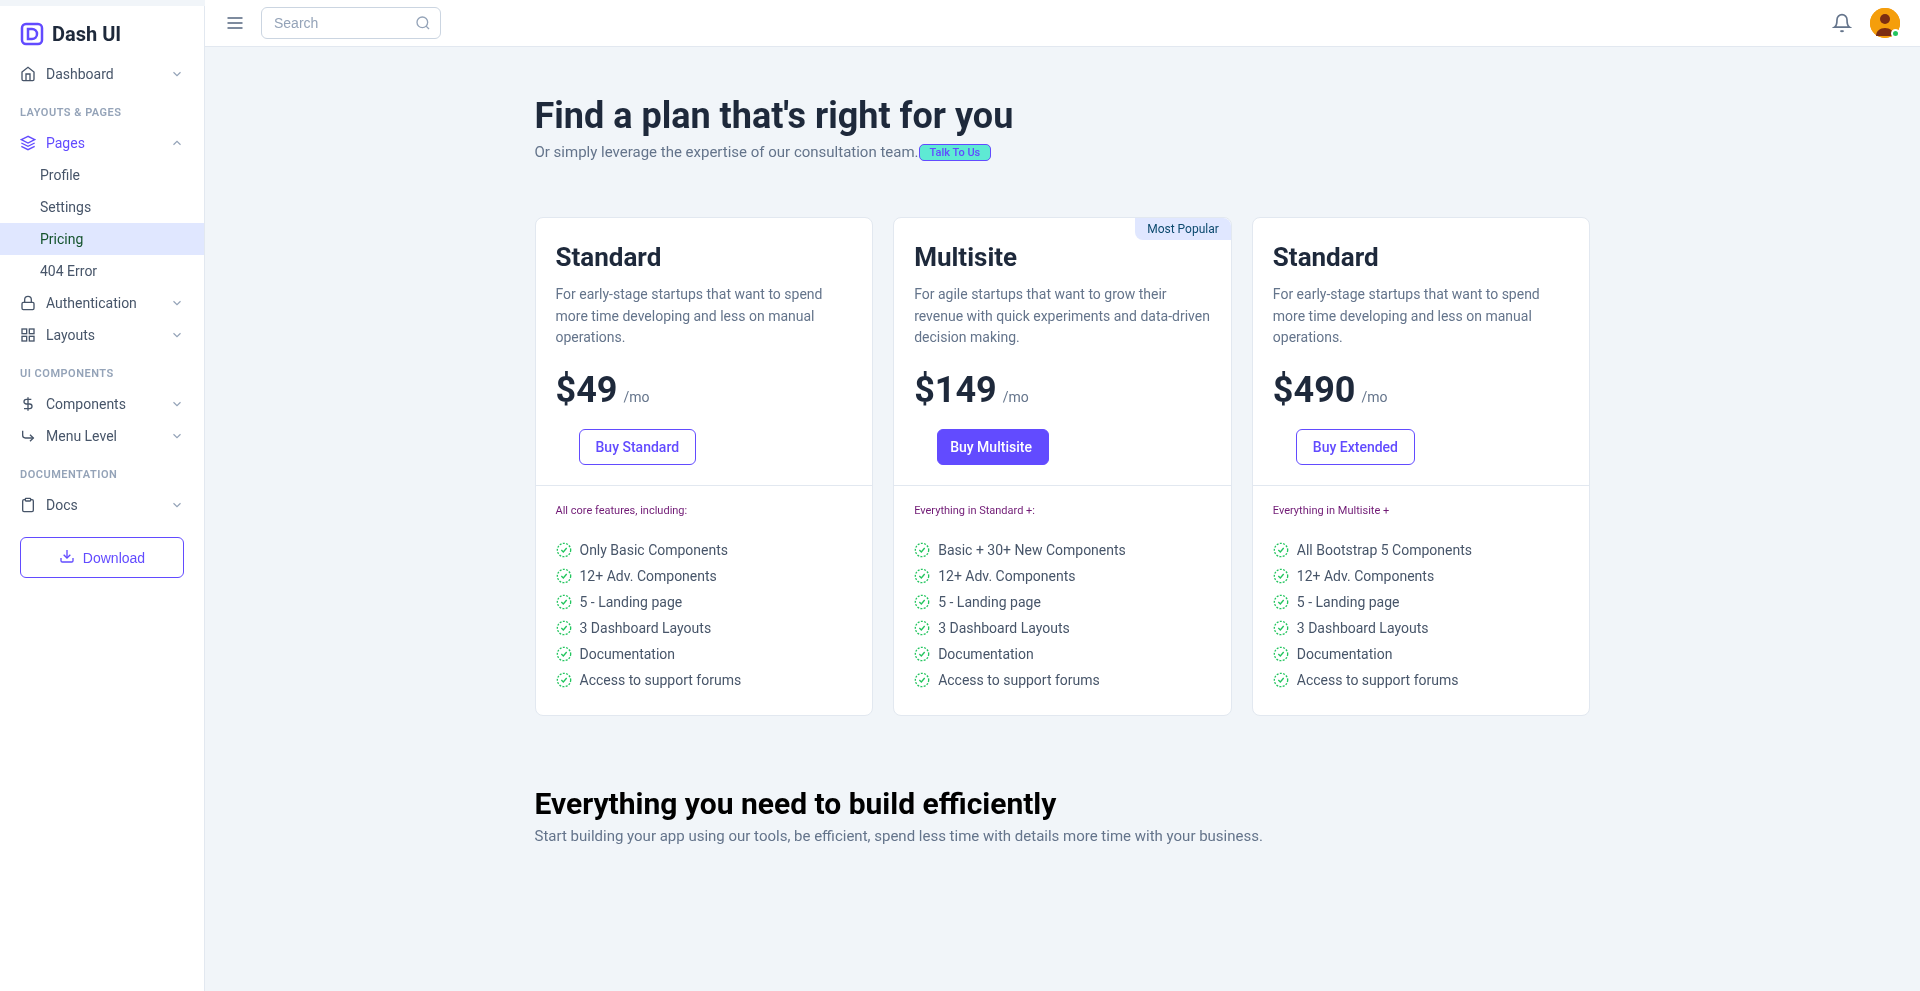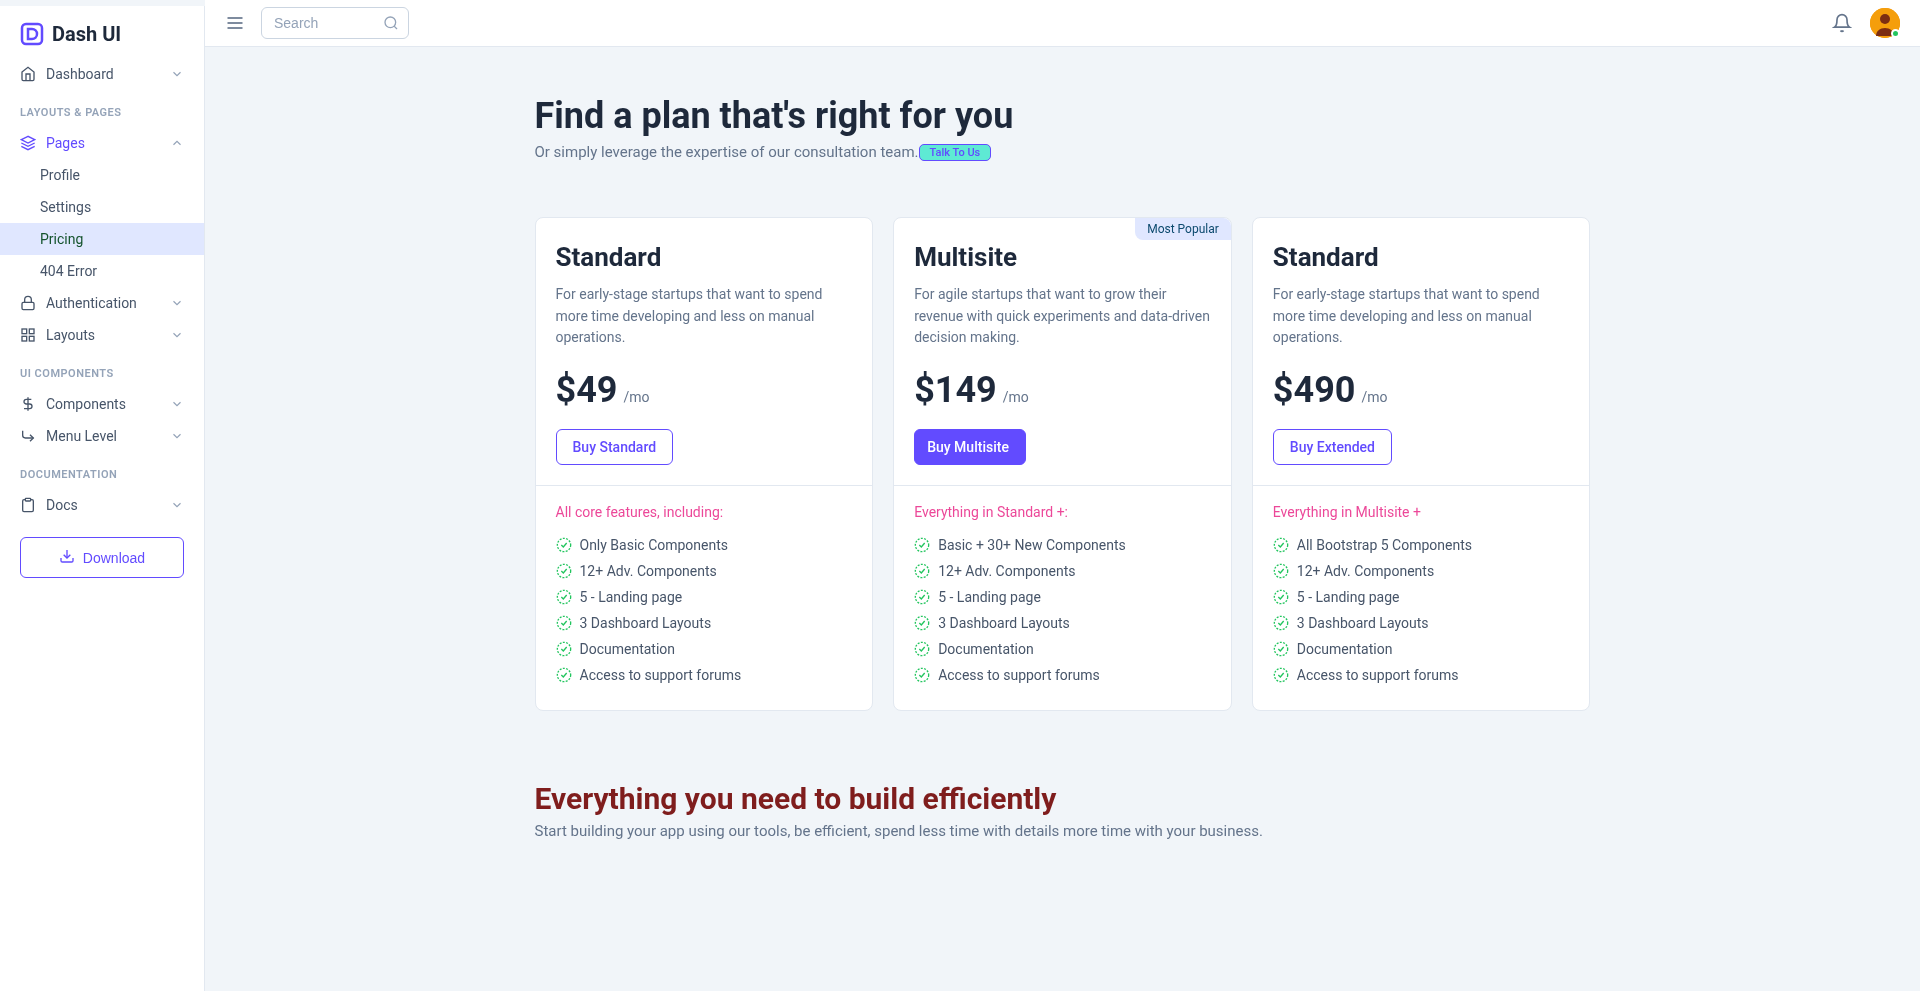--- a/index.html
+++ b/index.html
@@ -112,21 +112,21 @@
   padding: 0 20px;
   gap: 16px;
 }
 .menu-toggle {
   cursor: pointer;
   color: #64748b;
   display: flex;
 }
 .search-wrap {
   position: relative;
-  width: 148px;
+  width: 180px;
 }
 .search-input {
   width: 100%;
   padding: 7px 32px 7px 12px;
   border: 1px solid #cbd5e1;
   border-radius: 6px;
   font-size: 14px;
   background: #fff;
   color: #475569;
 }
@@ -247,31 +247,32 @@
   color: #64748b;
 }
 .buy-btn {
   display: inline-block;
   padding: 9px 16px;
   border-radius: 6px;
   font-size: 14px;
   font-weight: 500;
   cursor: pointer;
   border: 1px solid #624bff;
+  margin-left: 23px;
 }
 .buy-btn.outline { background: #fff; color: #624bff; }
 .buy-btn.solid { background: #624bff; color: #fff; padding-left: 12px; }
 .plan-divider { border-top: 1px solid #e2e8f0; }
 .plan-features {
   padding: 18px 20px 22px 20px;
 }
 .plan-features-title {
-  font-size: 14px;
-  color: #ec4899;
-  margin-bottom: 12px;
+  font-size: 11px;
+  color: #701a75;
+  margin-bottom: 20px;
 }
 .feature-list { list-style: none; }
 .feature-item {
   display: flex;
   align-items: center;
   gap: 8px;
   font-size: 14px;
   color: #475569;
   padding: 5px 0;
 }
@@ -279,21 +280,21 @@
   width: 16px;
   height: 16px;
   color: #22c55e;
   flex-shrink: 0;
 }
 
 .section2 { margin-top: 70px; }
 .section2-title {
   font-size: 30px;
   font-weight: 700;
-  color: #7f1d1d;
+  color: #000000;
   margin-bottom: 6px;
 }
 .section2-desc {
   font-size: 15px;
   color: #64748b;
 }
 </style>
 </head>
 <body>
 

